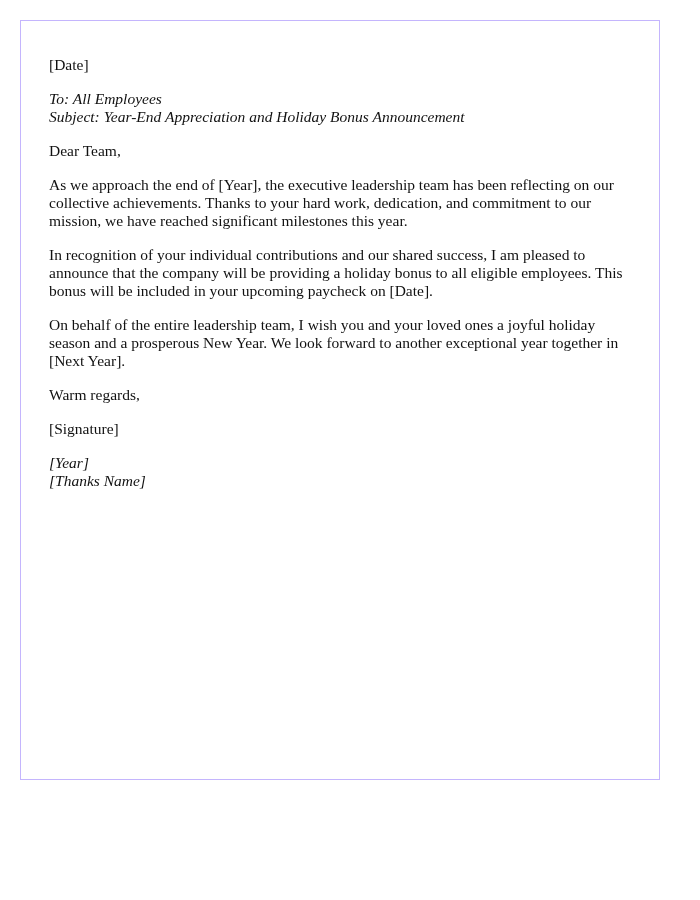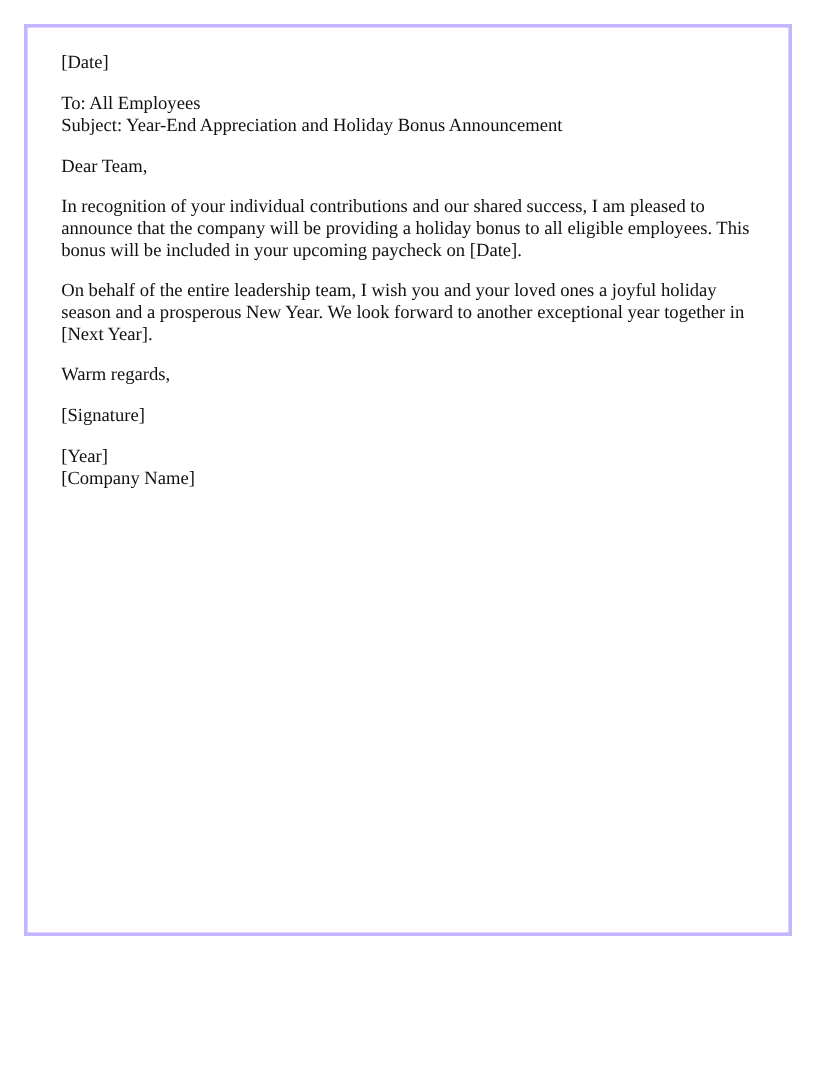--- a/index.html
+++ b/index.html
@@ -13,53 +13,55 @@
       position: relative;
       font-family: "Liberation Serif", "DejaVu Serif", serif;
       color: #111111;
     }
     .letter {
       position: absolute;
       left: 20px;
       top: 20px;
       width: 640px;
       height: 760px;
-      border: 3px solid #c4b5fd;
+      border: 1px solid #c4b5fd;
       box-sizing: border-box;
-      padding: 21px 28px 20px 28px;
+      padding: 35px 28px 20px 28px;
       font-size: 15.5px;
       line-height: 18px;
     }
     .block {
       margin: 0 0 16px 0;
     }
     .line {
       display: block;
+      font-style: italic;
     }
     p {
       margin: 0 0 16px 0;
     }
   </style>
 </head>
 <body>
 
 <div class="letter">
   <div class="block">[Date]</div>
 
   <div class="block">
     <span class="line">To: All Employees</span>
     <span class="line">Subject: Year-End Appreciation and Holiday Bonus Announcement</span>
   </div>
 
   <div class="block">Dear Team,</div>
 
+  <p>As we approach the end of [Year], the executive leadership team has been reflecting on our collective achievements. Thanks to your hard work, dedication, and commitment to our mission, we have reached significant milestones this year.</p>
   <p>In recognition of your individual contributions and our shared success, I am pleased to announce that the company will be providing a holiday bonus to all eligible employees. This bonus will be included in your upcoming paycheck on [Date].</p>
   <p>On behalf of the entire leadership team, I wish you and your loved ones a joyful holiday season and a prosperous New Year. We look forward to another exceptional year together in [Next Year].</p>
 
   <div class="block">Warm regards,</div>
 
   <div class="block">[Signature]</div>
 
   <div class="block">
     <span class="line">[Year]</span>
-    <span class="line">[Company Name]</span>
+    <span class="line">[Thanks Name]</span>
   </div>
 </div>
 
 </body></html>

